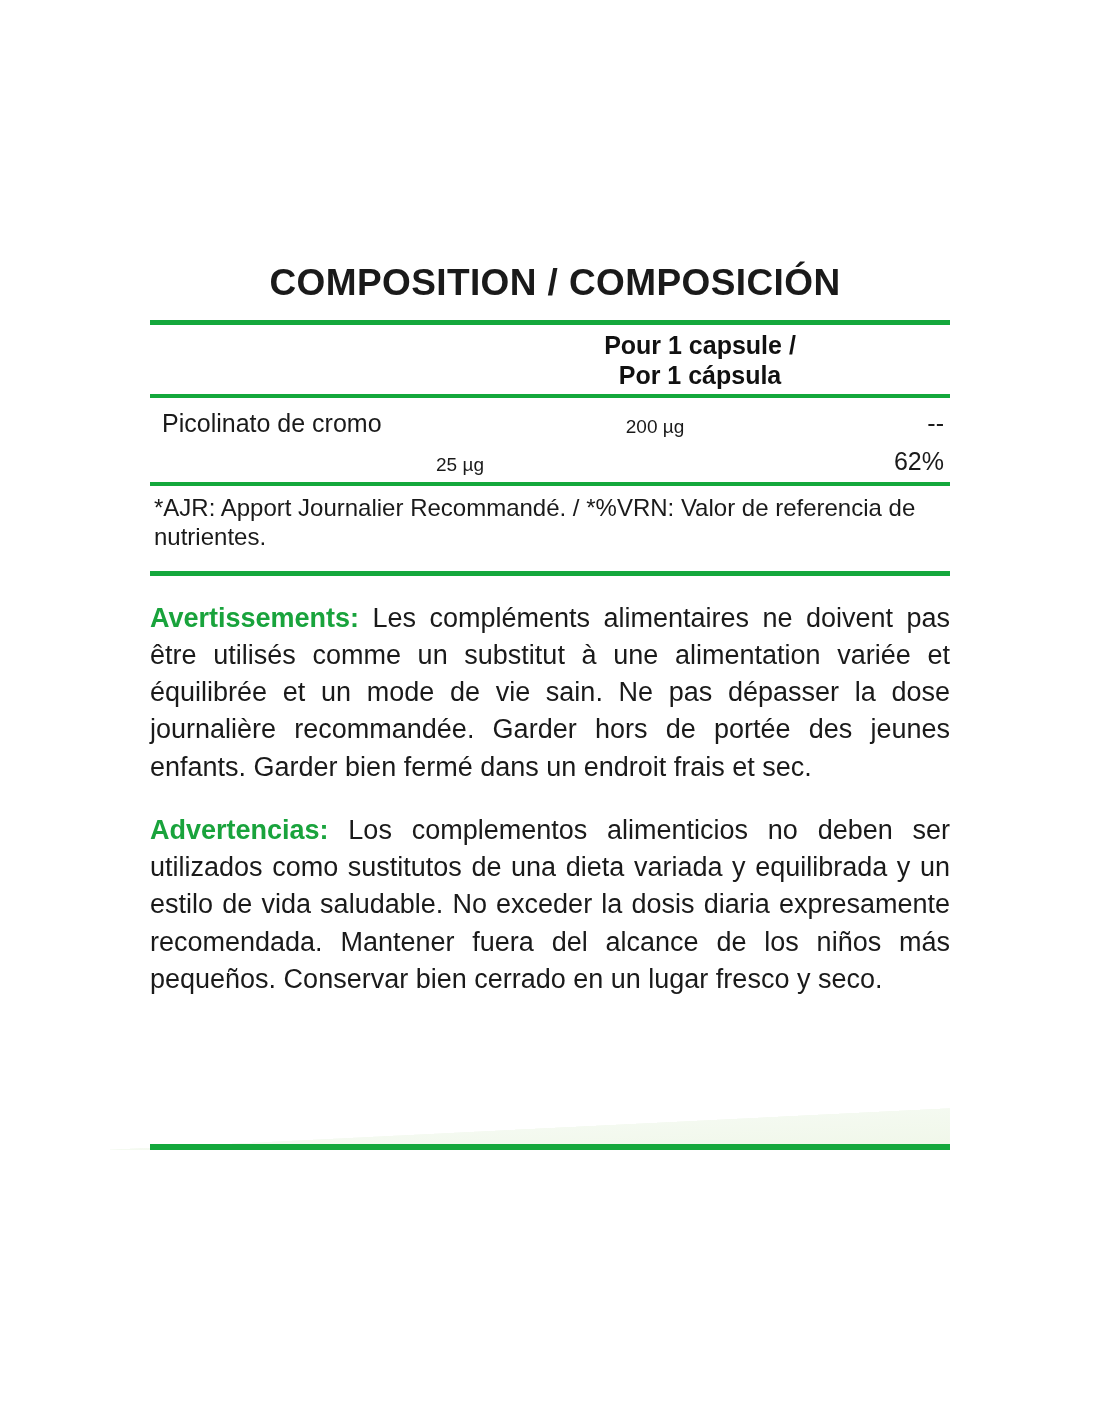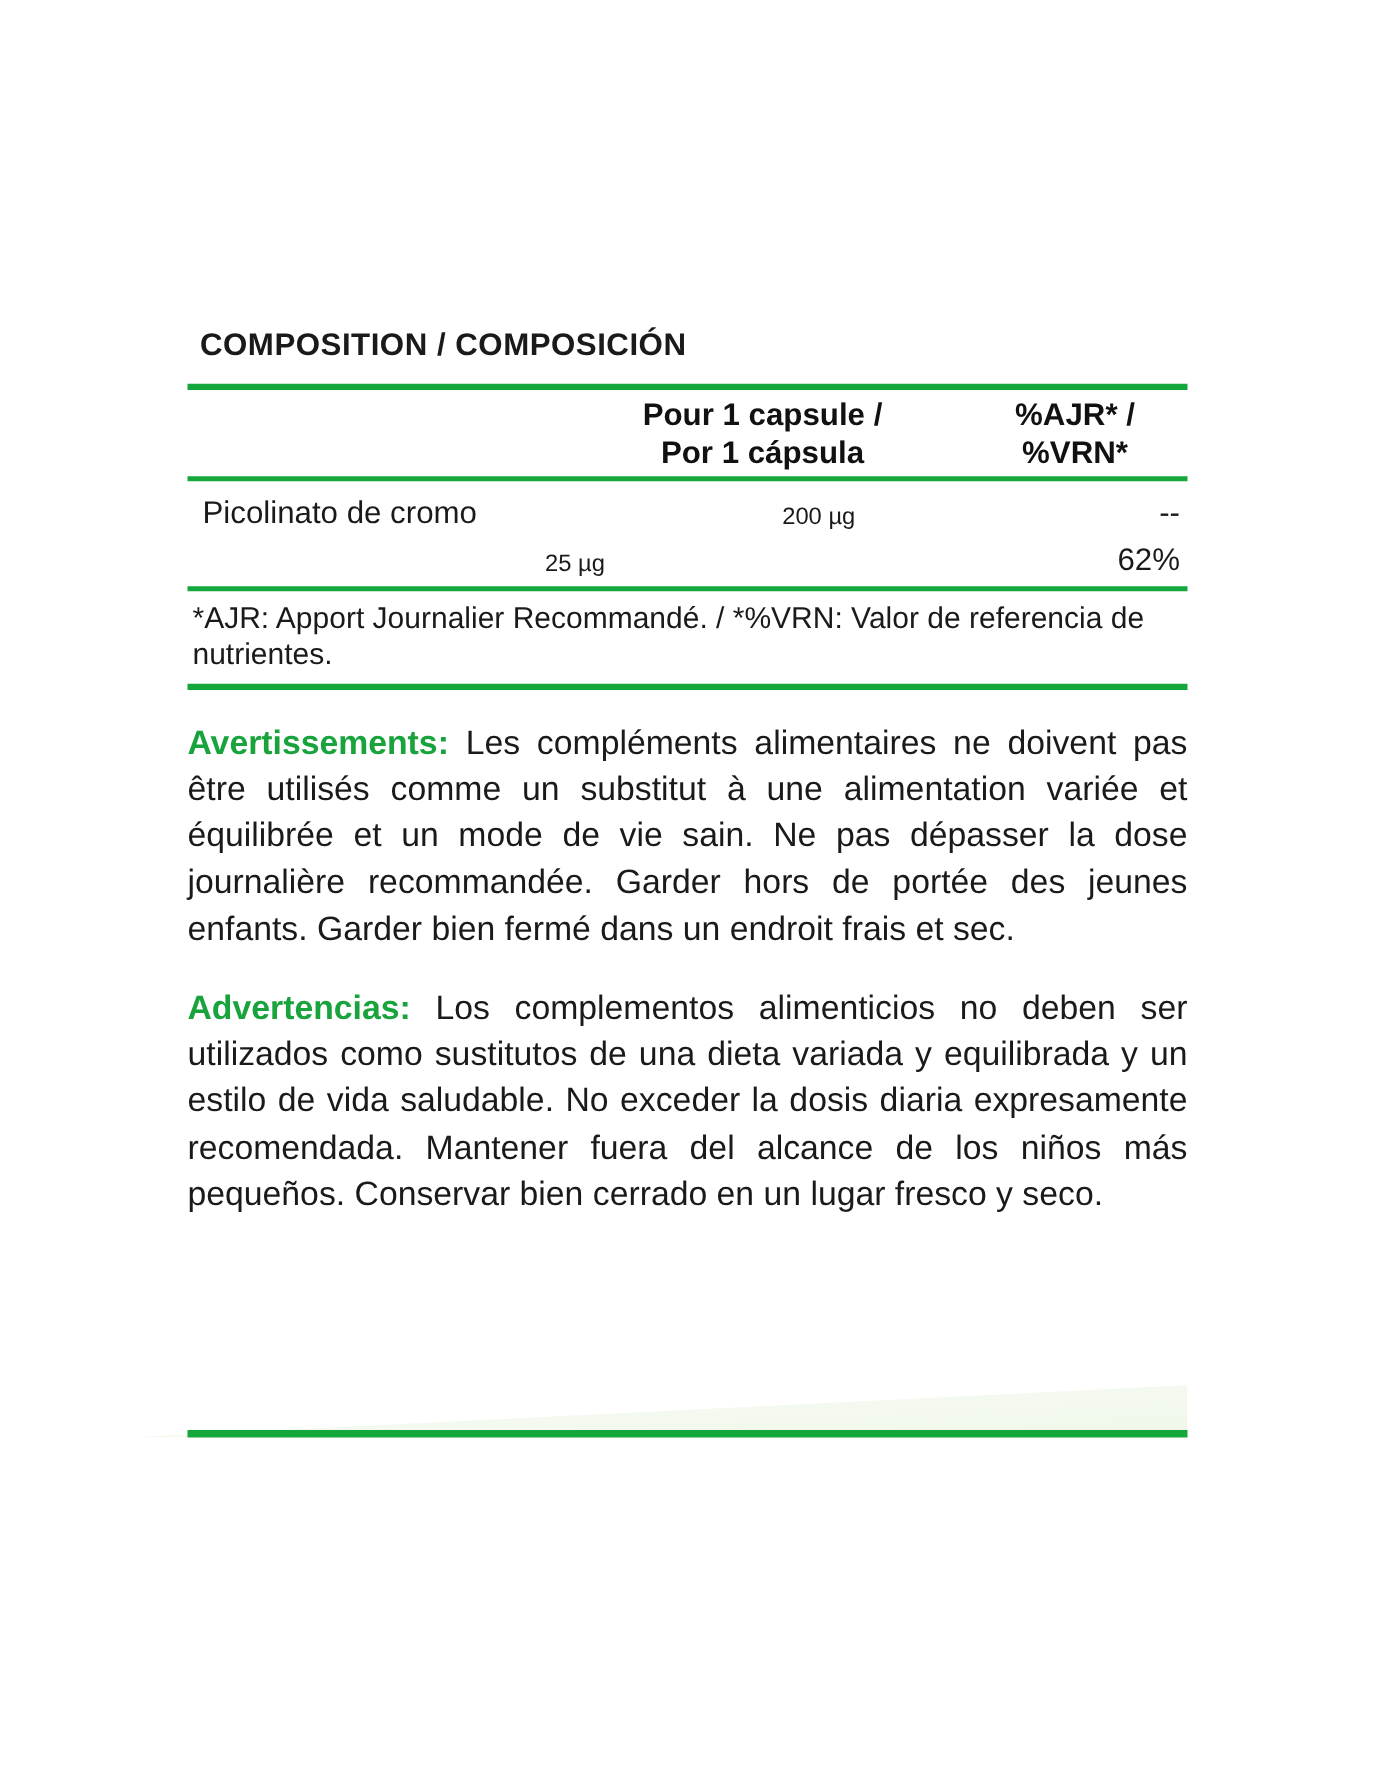--- a/index.html
+++ b/index.html
@@ -15,22 +15,22 @@
     position: relative;
     overflow: hidden;
   }
   .panel {
     position: absolute;
     left: 150px;
     top: 262px;
     width: 800px;
   }
   .doc-title {
-    text-align: left;
-    font-size: 25px;
+    text-align: center;
+    font-size: 37px;
     font-weight: bold;
     letter-spacing: 0.4px;
     color: #1a1a1a;
     margin: 0 0 16px 0;
     padding-left: 10px;
   }
   .rule {
     height: 5px;
     background: #14a83c;
     width: 100%;
@@ -98,21 +98,21 @@
     font-size: 25px;
     line-height: 1.45;
     color: #1a1a1a;
     padding-right: 6px;
     box-sizing: border-box;
   }
   .footnote {
     font-size: 24px;
     line-height: 1.22;
     color: #1a1a1a;
-    padding: 7px 0 8px 4px;
+    padding: 7px 0 19px 4px;
   }
   .warnings {
     padding-top: 24px;
   }
   .warn-block {
     font-size: 27px;
     line-height: 1.38;
     color: #1a1a1a;
     text-align: justify;
     margin-bottom: 26px;
@@ -160,24 +160,20 @@
   <div class="rule"></div>
 
   <div class="table">
 
     <div class="head-row">
       <div class="head-spacer"></div>
       <div class="head-col-amount">
         <div>Pour 1 capsule /</div>
         <div>Por 1 cápsula</div>
       </div>
-      <div class="head-col-pct">
-        <div>%AJR* /</div>
-        <div>%VRN*</div>
-      </div>
     </div>
 
     <div class="rule thin"></div>
 
     <div class="nutri-rows">
 
       <div class="nutri-row">
         <div class="nutri-name">
           <div>Picolinato de cromo</div>
         </div>

